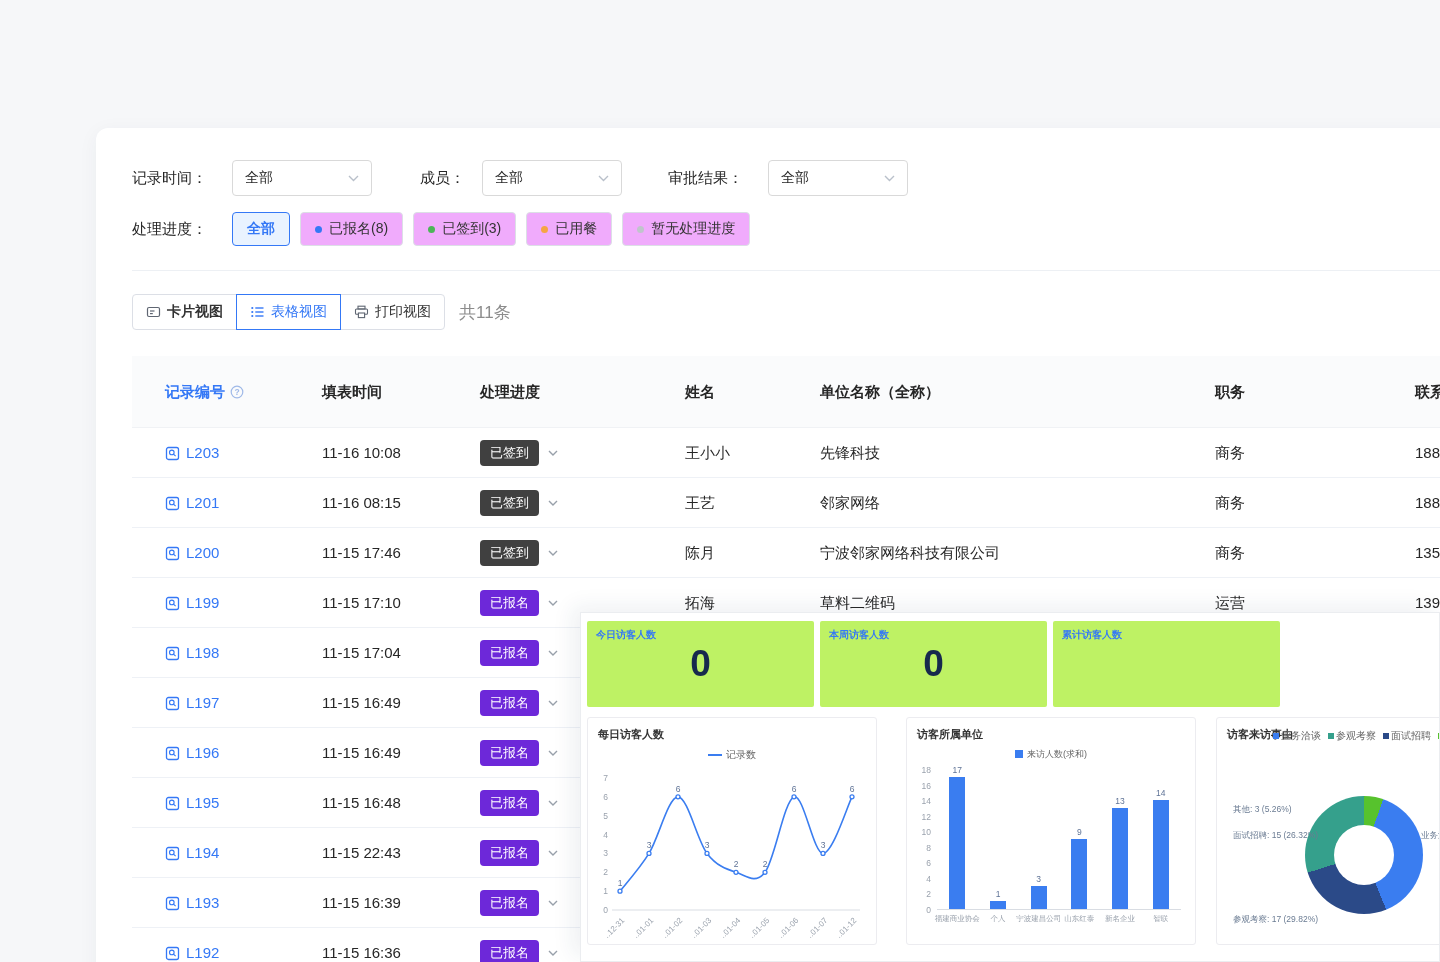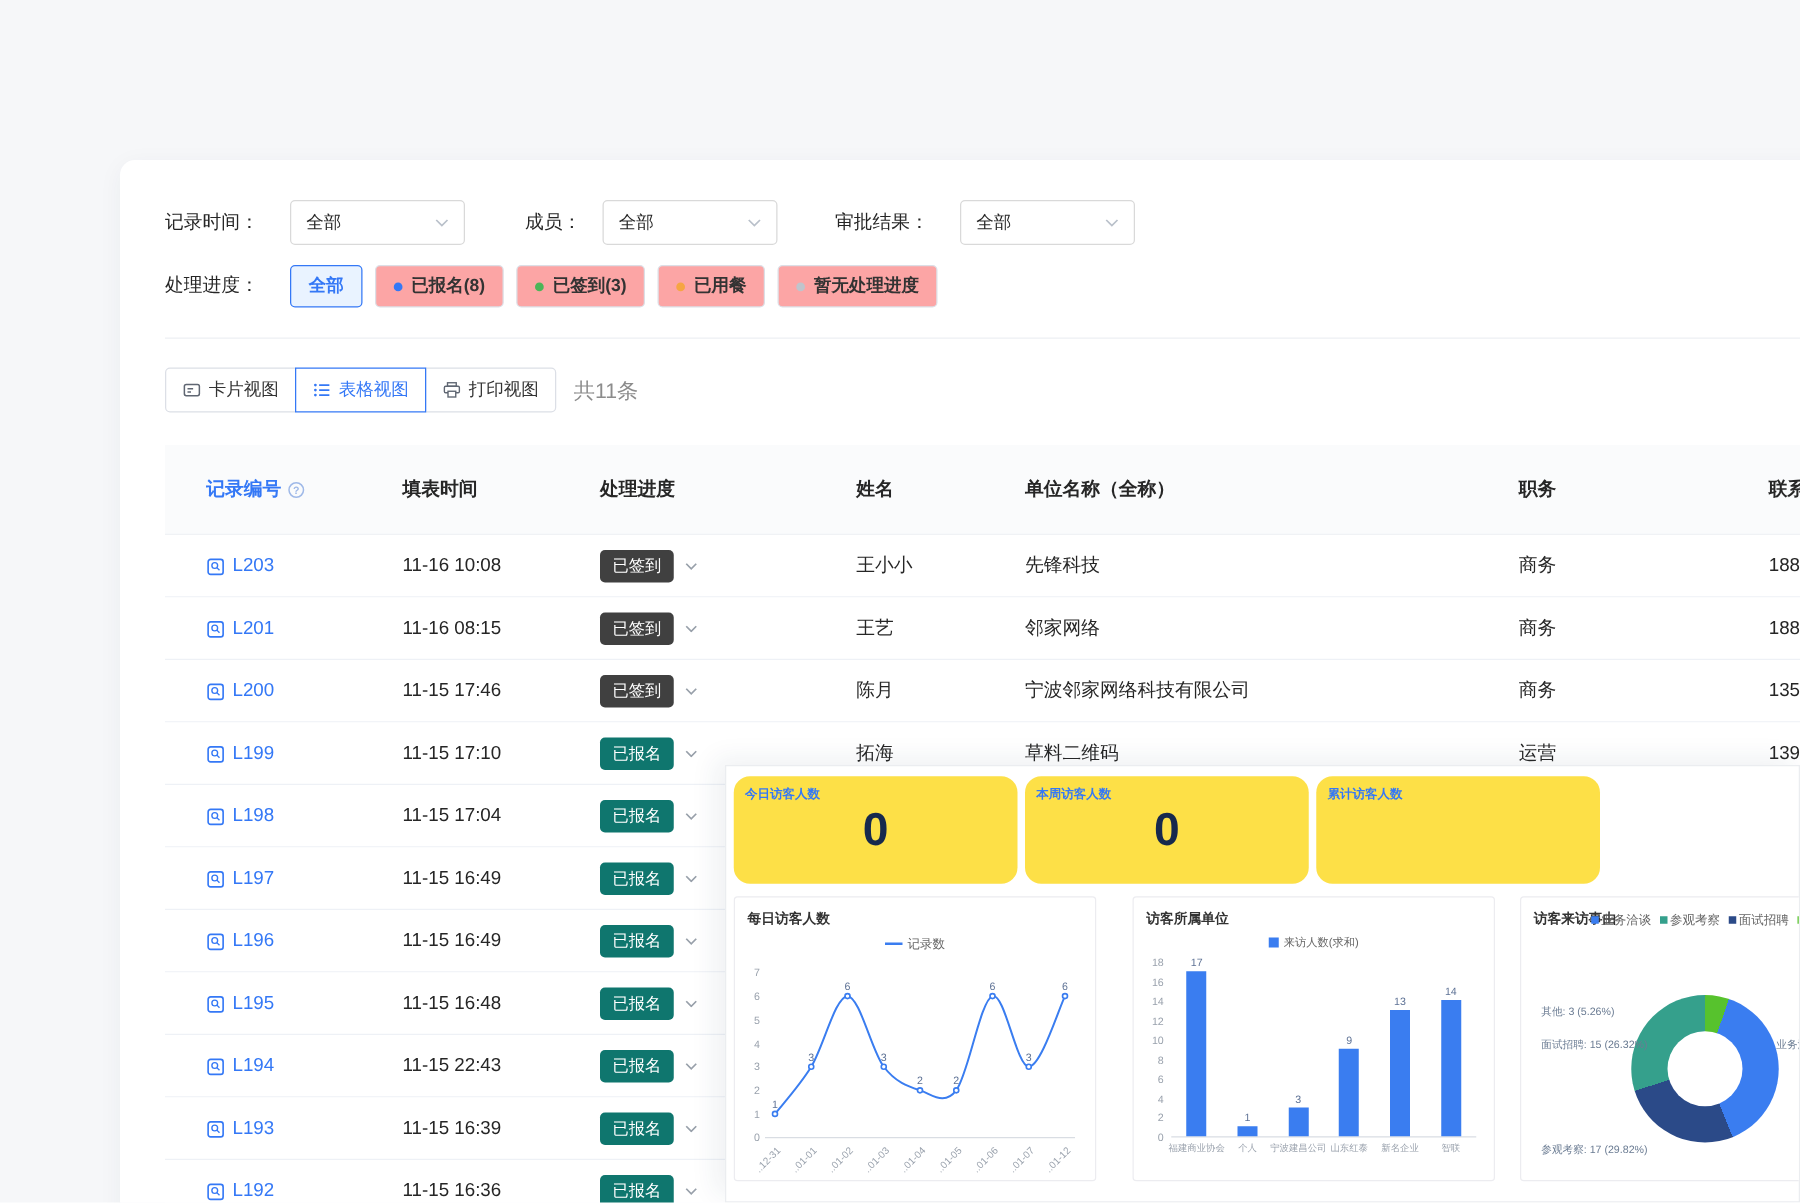--- a/index.html
+++ b/index.html
@@ -4,50 +4,50 @@
 <style>
 *{margin:0;padding:0;box-sizing:border-box;}
 html,body{width:1440px;height:962px;}
 body{font-family:"Liberation Sans","DejaVu Sans",sans-serif;background:#f6f7f9;position:relative;overflow:hidden;color:#262626;}
 .page{position:absolute;inset:0;overflow:hidden;}
 .card{position:absolute;left:96px;top:128px;width:1420px;height:1000px;background:#fff;border-radius:12px 0 0 0;box-shadow:0 4px 20px rgba(31,56,88,.05);}
 
 .flabel{position:absolute;height:36px;line-height:36px;font-size:15px;color:#262626;}
 .fselect{position:absolute;height:36px;width:140px;border:1px solid #d9d9d9;border-radius:4px;background:#fff;display:flex;align-items:center;justify-content:space-between;padding:0 12px;font-size:14px;color:#262626;cursor:pointer;}
 .chips{position:absolute;left:136px;top:84px;display:flex;gap:10px;}
-.chip{height:34px;padding:0 14px;border:1px solid #dcdfe6;border-radius:4px;background:#fca5a5;display:inline-flex;align-items:center;gap:7px;font-size:14px;color:#333;cursor:pointer;white-space:nowrap;font-weight:bold;}
+.chip{height:34px;padding:0 14px;border:1px solid #dcdfe6;border-radius:4px;background:#f0abfc;display:inline-flex;align-items:center;gap:7px;font-size:14px;color:#333;cursor:pointer;white-space:nowrap;}
 .chip .dot{width:7px;height:7px;border-radius:50%;}
 .chip-selected{border-color:#3478f6;color:#3478f6;background:#e9f3ff;font-weight:bold;}
 .divider{position:absolute;left:36px;top:142px;width:1384px;height:1px;background:#edf0f4;}
 
 .toolbar{position:absolute;left:36px;top:166px;display:flex;align-items:center;}
 .vbtn{height:36px;padding:0 13px;border:1px solid #dcdfe6;background:#fff;display:inline-flex;align-items:center;gap:6px;font-size:14px;color:#333;cursor:pointer;margin-left:-1px;font-family:inherit;}
-.vbtn:first-child{border-radius:4px 0 0 4px;margin-left:0;}
+.vbtn:first-child{border-radius:4px 0 0 4px;margin-left:0;font-weight:bold;}
 .vbtn:nth-child(3){border-radius:0 4px 4px 0;}
 .vbtn-active{border-color:#3478f6;color:#3478f6;position:relative;z-index:2;}
 .count{margin-left:14px;font-size:17px;color:#8c8c8c;}
 
 .thead{position:absolute;left:36px;top:228px;width:1384px;height:72px;background:#fafbfc;border-bottom:1px solid #f0f2f5;}
 .th{position:absolute;top:0;height:72px;line-height:72px;font-size:15px;color:#262626;font-weight:bold;white-space:nowrap;}
 .th-id{left:33px;color:#3478f6;display:flex;align-items:center;gap:5px;cursor:pointer;}
 .th-time{left:190px;}.th-status{left:348px;}.th-name{left:553px;}.th-comp{left:688px;}.th-pos{left:1083px;}.th-phone{left:1283px;}
 .tbody{position:absolute;left:36px;top:300px;width:1384px;}
 .trow{position:relative;height:50px;border-bottom:1px solid #eef1f6;background:#fff;}
 .cell{position:absolute;top:0;height:50px;line-height:50px;font-size:15px;color:#262626;white-space:nowrap;}
 .c-id{left:33px;color:#3478f6;display:flex;align-items:center;gap:6px;cursor:pointer;}
 .c-time{left:190px;}
 .c-status{left:348px;display:flex;align-items:center;gap:9px;}
 .badge{height:26px;line-height:26px;padding:0 10px;border-radius:4px;color:#fff;font-size:13px;display:inline-block;}
 .badge-green{background:#404040;}
-.badge-blue{background:#0f766e;}
+.badge-blue{background:#6d28d9;}
 .badge-chev{cursor:pointer;}
 .c-name{left:553px;}.c-comp{left:688px;}.c-pos{left:1083px;}.c-phone{left:1283px;}
 
 .dash{position:absolute;left:580px;top:612px;width:860px;height:350px;background:#fff;border:1px solid #ebedf0;box-shadow:-8px -6px 20px rgba(30,50,80,.07);overflow:hidden;z-index:5;}
-.stat{position:absolute;top:8px;height:86px;width:227px;background:#fde047;border-radius:13px;}
+.stat{position:absolute;top:8px;height:86px;width:227px;background:#bef264;border-radius:2px;}
 .stat1{left:6px;}.stat2{left:239px;}.stat3{left:472px;}
 .s-label{position:absolute;left:9px;top:7px;font-size:10px;color:#3478f6;font-weight:bold;}
 .s-value{position:absolute;left:0;right:0;top:22px;text-align:center;font-size:37px;font-weight:bold;color:#17294d;}
 .panel{position:absolute;top:104px;width:290px;height:228px;border:1px solid #ececf0;border-radius:3px;background:#fff;}
 .panel-line{left:6px;}.panel-bar{left:325px;}.panel-pie{left:635px;}
 .p-title{position:absolute;left:10px;top:9px;font-size:11px;font-weight:bold;color:#333;}
 .p-legend{position:absolute;top:30px;left:0;right:0;text-align:center;font-size:10px;color:#666;}
 .lg-dash{display:inline-block;width:14px;height:2px;background:#3a7df0;vertical-align:middle;margin-right:4px;}
 .lg-sq{display:inline-block;width:8px;height:8px;background:#3a7df0;vertical-align:middle;margin-right:4px;}
 .plot-line{position:absolute;left:24px;top:50px;width:248px;height:146px;}

